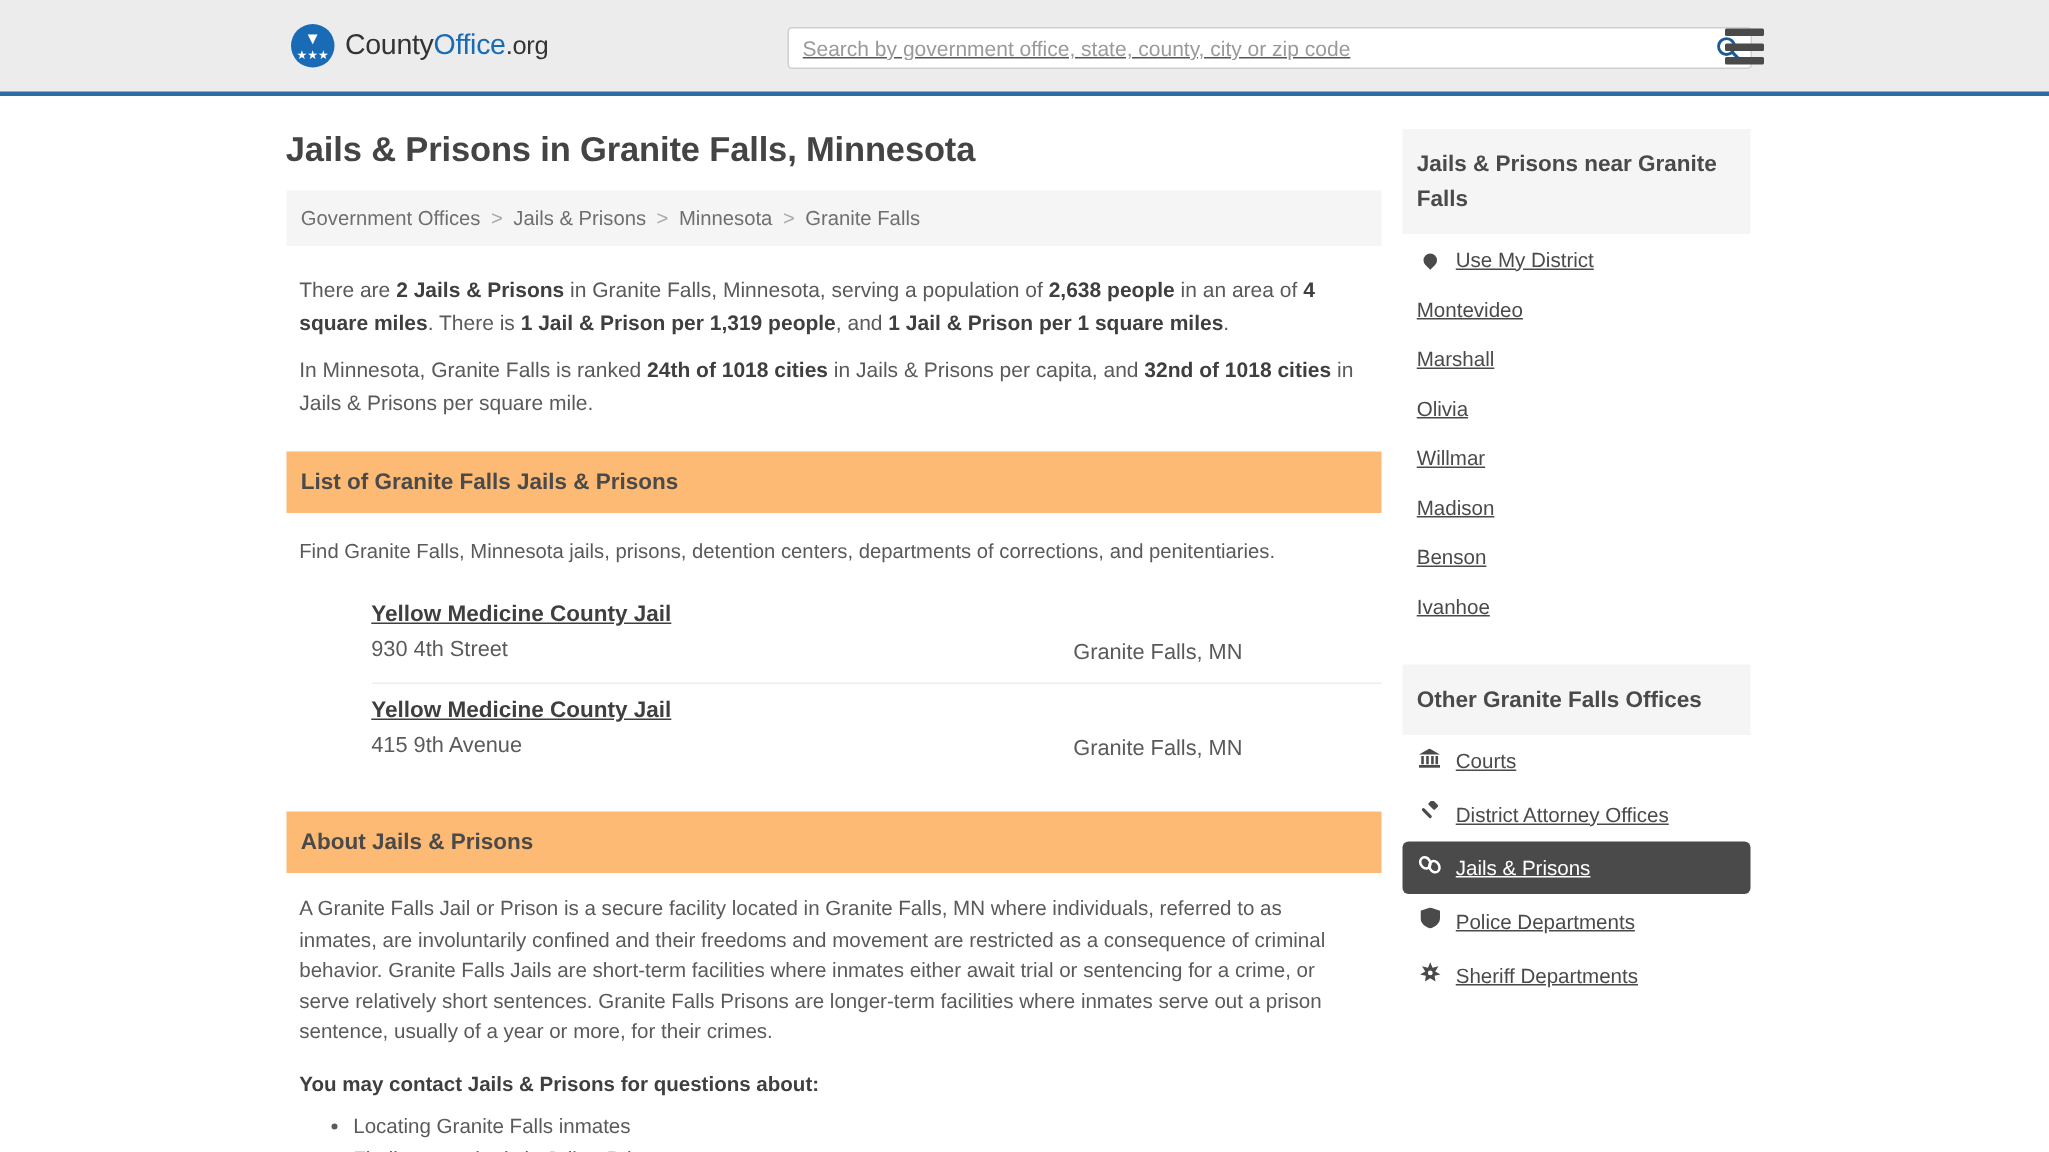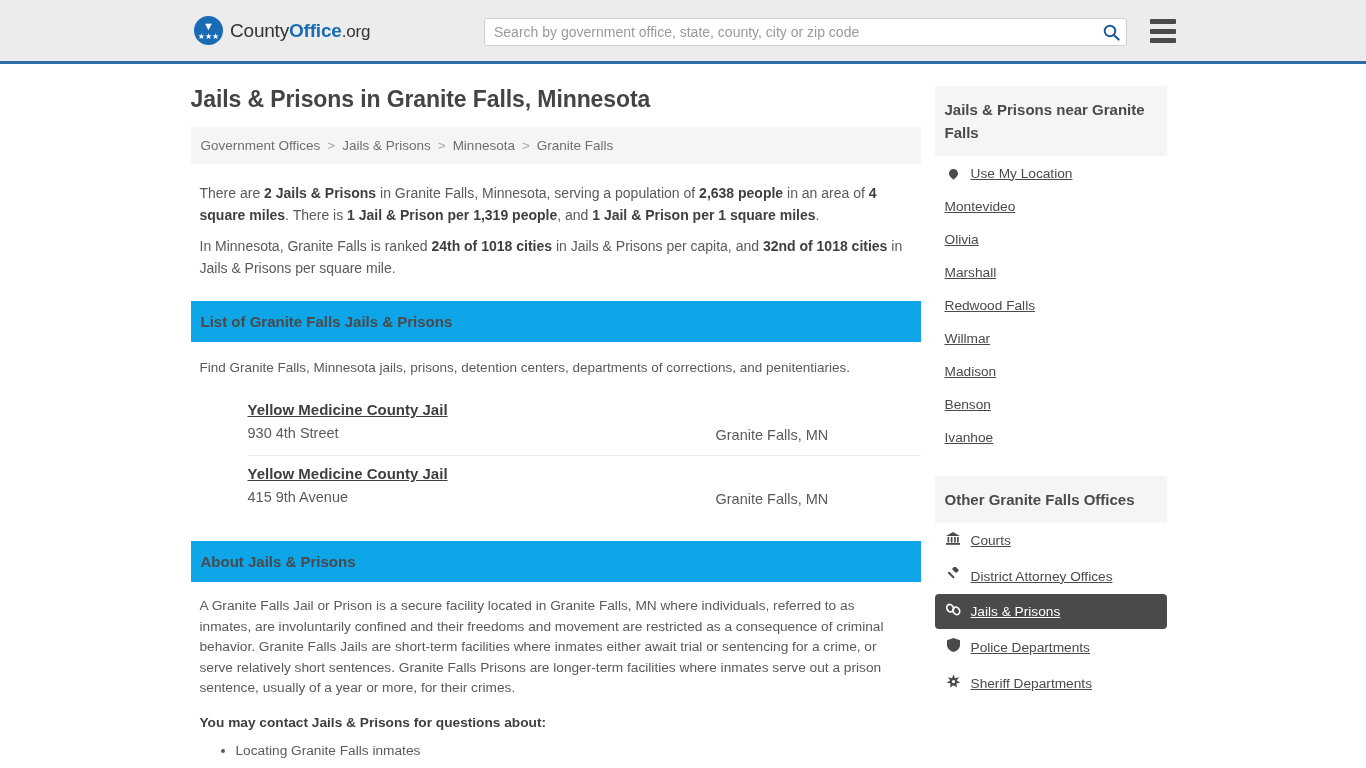--- a/index.html
+++ b/index.html
@@ -53,34 +53,35 @@
     font-size: 8px;
     letter-spacing: 0px;
     line-height: 8px;
   }
   .brand-text {
     font-size: 19px;
     letter-spacing: -0.2px;
     white-space: nowrap;
   }
   .brand-text .t1 { color: #333333; }
-  .brand-text .t2 { color: #1a6bb5; font-weight: bold; text-align: center; }
+  .brand-text .t2 { color: #1a6bb5; font-weight: normal; text-align: center; }
   .brand-text .t3 { color: #333333; font-size: 17px; }
 
   .search-wrap {
     position: absolute;
-    left: 484px;
+    left: 525px;
     top: 18px;
     width: 643px;
     height: 28px;
     background: #ffffff;
     border: 1px solid #cfcfcf;
     border-radius: 3px;
     display: flex;
     align-items: center;
+    text-decoration: underline;
   }
   .search-input {
     border: 0;
     outline: 0;
     background: transparent;
     flex: 1;
     height: 26px;
     padding: 0 8px 0 9px;
     font-family: "Liberation Sans", sans-serif;
     font-size: 14px;
@@ -167,21 +168,21 @@
   .intro {
     padding: 9px 0 0 9px;
     font-size: 14px;
     line-height: 22px;
     color: #5a5a5a;
   }
   .intro p { margin: 9px 0 0 0; }
   .intro b, .about b { color: #3f3f3f; font-weight: bold; }
 
   .section-head {
-    background: #0ea5e9;
+    background: #fdba74;
     padding: 12px 10px;
     font-size: 15px;
     font-weight: bold;
     color: #4a4a4a;
     margin-top: 22px;
   }
   .section-sub {
     padding: 16px 0 0 9px;
     font-size: 13.5px;
     color: #5a5a5a;
@@ -361,33 +362,30 @@
         </ul>
       </div>
     </div>
 
     <div class="side-col">
 
       <div class="side-head">Jails &amp; Prisons near Granite Falls</div>
       <ul class="side-list">
         <li class="side-item">
           <span class="ico"><span class="pin"></span></span>
-          <a class="side-link" href="#">Use My Location</a>
+          <a class="side-link" href="#">Use My District</a>
         </li>
         <li class="side-item plain">
           <a class="side-link" href="#">Montevideo</a>
         </li>
         <li class="side-item plain">
+          <a class="side-link" href="#">Marshall</a>
+        </li>
+        <li class="side-item plain">
           <a class="side-link" href="#">Olivia</a>
-        </li>
-        <li class="side-item plain">
-          <a class="side-link" href="#">Marshall</a>
-        </li>
-        <li class="side-item plain">
-          <a class="side-link" href="#">Redwood Falls</a>
         </li>
         <li class="side-item plain">
           <a class="side-link" href="#">Willmar</a>
         </li>
         <li class="side-item plain">
           <a class="side-link" href="#">Madison</a>
         </li>
         <li class="side-item plain">
           <a class="side-link" href="#">Benson</a>
         </li>

